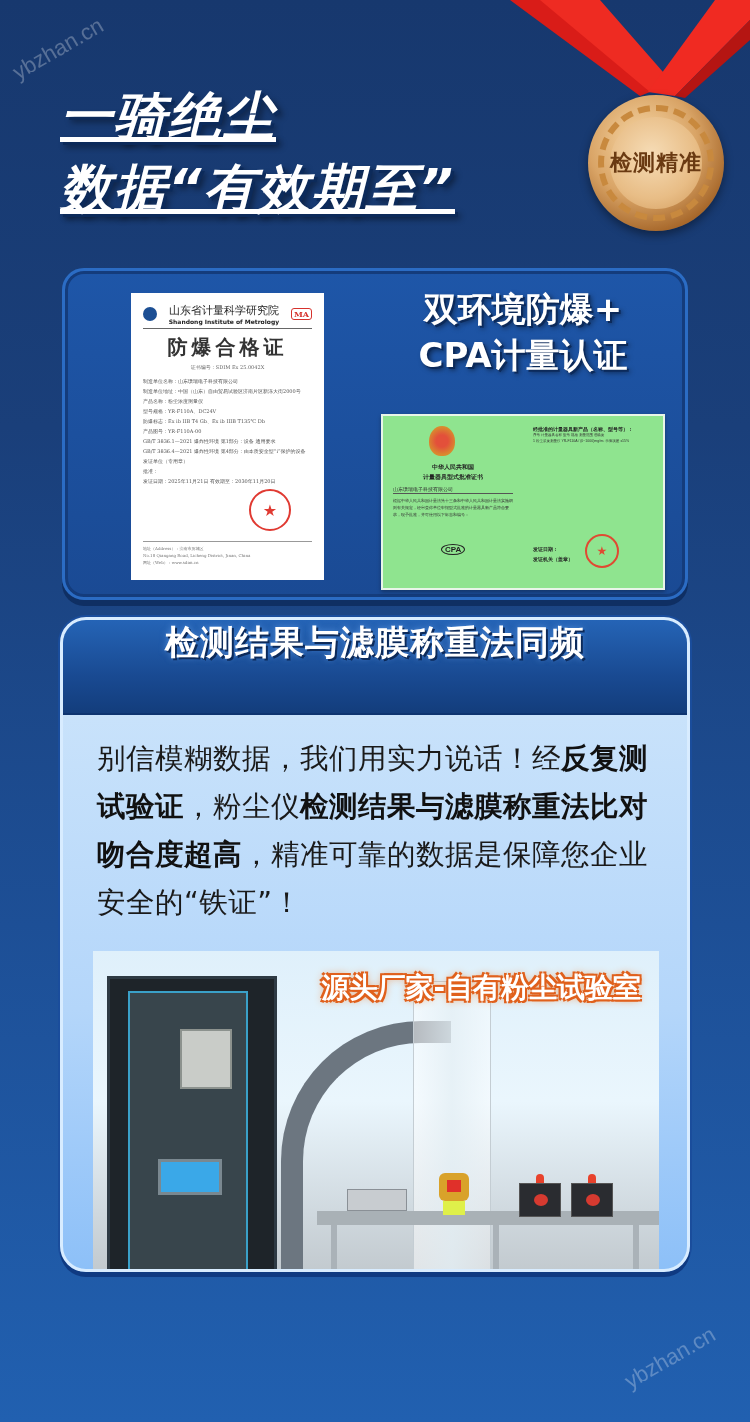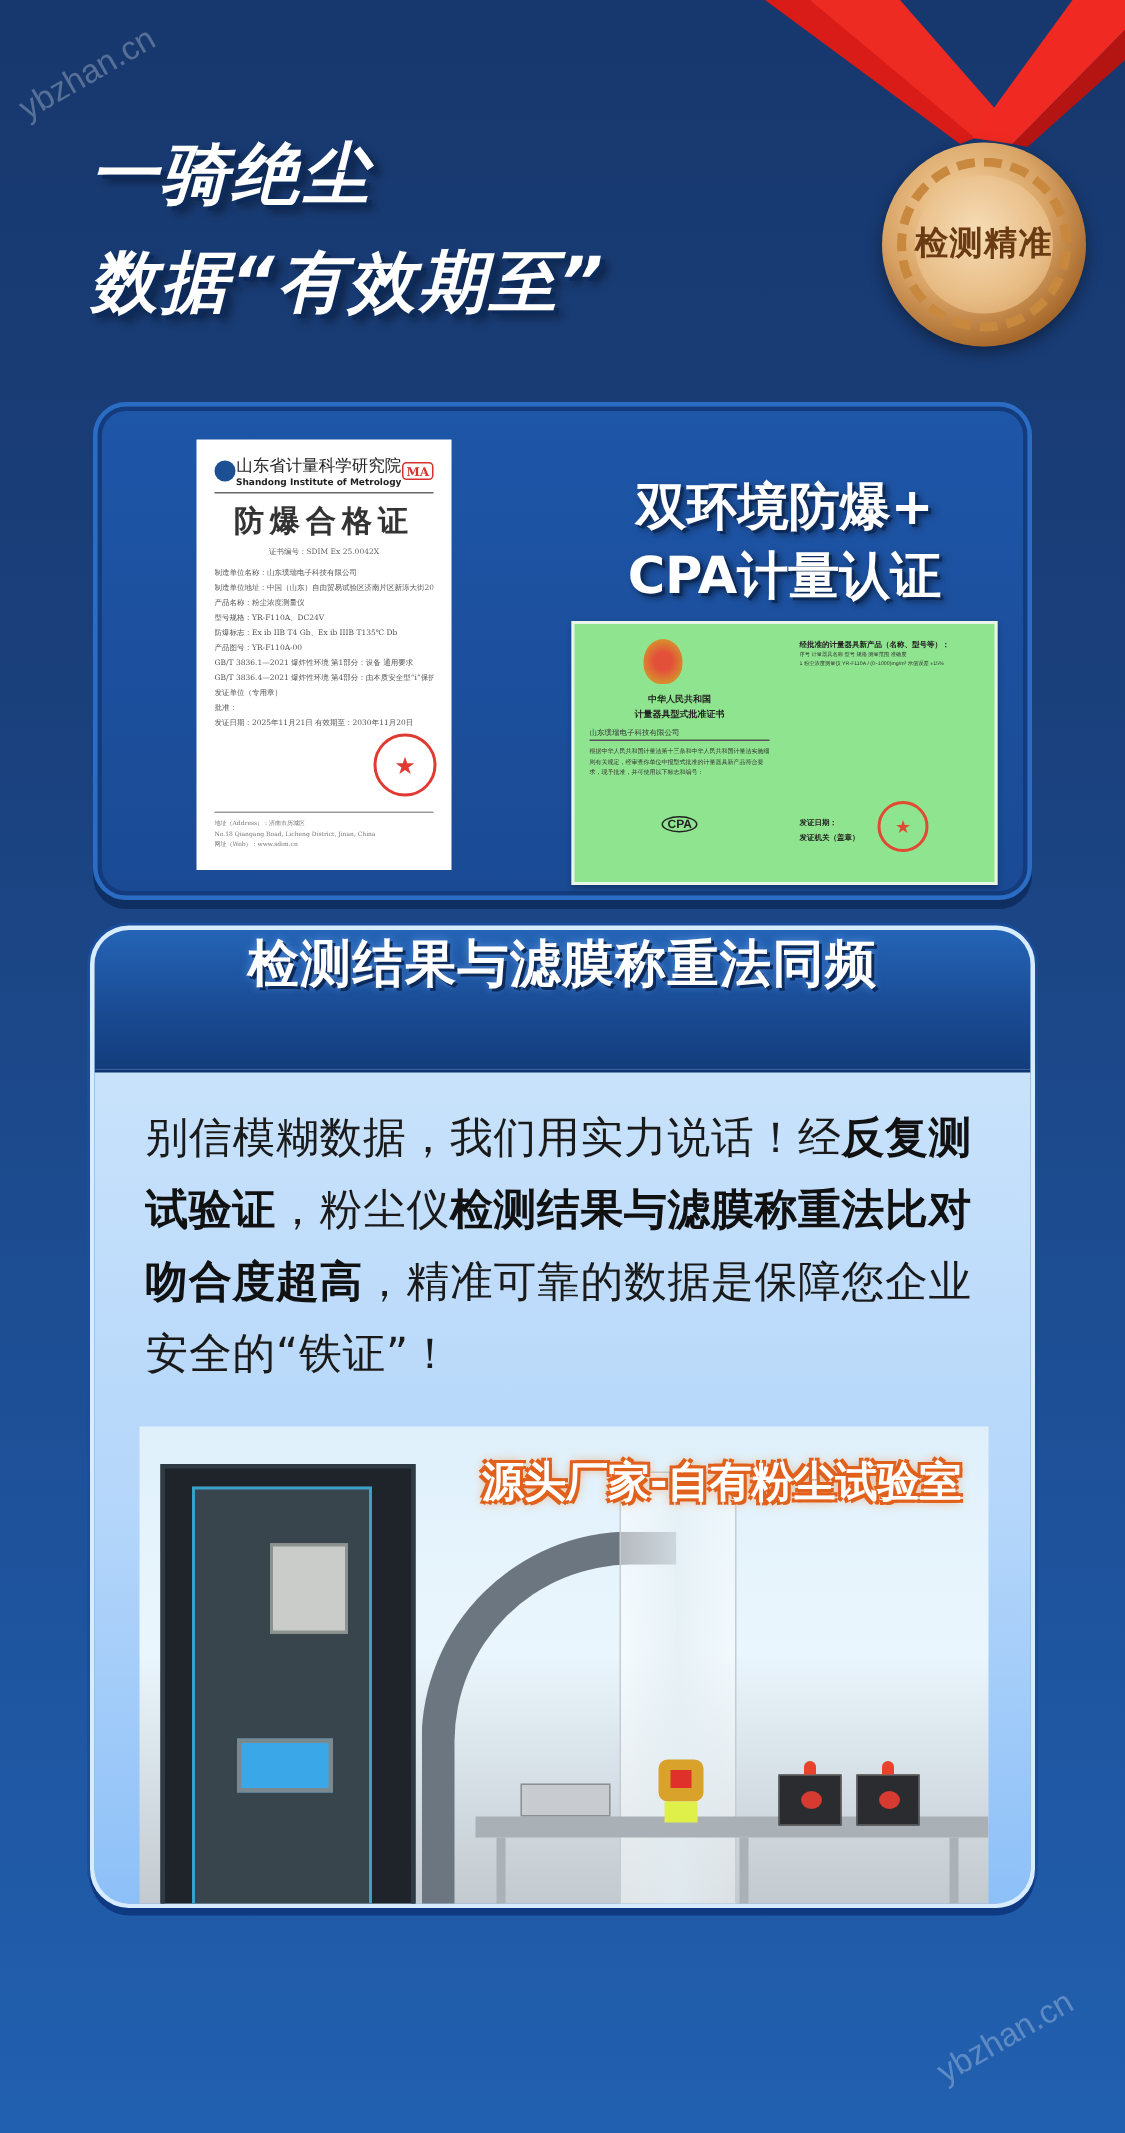--- a/index.html
+++ b/index.html
@@ -31,54 +31,55 @@
   .medal-core {
     position: absolute; left: 22px; top: 22px; right: 22px; bottom: 22px; border-radius: 50%;
     background: radial-gradient(circle at 45% 40%, #f6dcb6 0%, #e8bd86 60%, #d29a5a 100%);
     display: flex; align-items: center; justify-content: center;
   }
   .medal-core span { color: #6a3a12; font-size: 22px; font-weight: bold; line-height: 28px; letter-spacing: 1px; }
 
   
   .headline { position: absolute; left: 60px; top: 80px; }
   .headline div {
-    color: #ffffff; font-size: 45px; font-weight: bold; font-style: italic; line-height: 72px;
+    color: #ffffff; font-size: 52px; font-weight: bold; font-style: italic; line-height: 72px;
     text-shadow: 3px 3px 0 #0c2a5a, 5px 5px 6px rgba(0,0,0,0.45);
     letter-spacing: 2px;
+    text-decoration: underline;
   }
 
   
   .card1 {
     position: absolute; left: 62px; top: 268px; width: 626px; height: 332px;
     border-radius: 22px;
     background: linear-gradient(180deg, #1e56a8 0%, #1a4a94 100%);
     border: 3px solid #2b6cc4;
     box-shadow: inset 0 0 0 3px #143c7c, 0 6px 0 #0f2f63;
   }
   .cert1 {
-    position: absolute; left: 66px; top: 22px; width: 170px; height: 287px; background: #ffffff;
+    position: absolute; left: 66px; top: 22px; width: 193px; height: 287px; background: #ffffff;
     padding: 10px 12px; font-family: "DejaVu Serif", serif; color: #333;
   }
   .cert1-head { display: flex; align-items: center; justify-content: space-between; border-bottom: 1px solid #666; padding-bottom: 3px; }
   .cert1-logo { width: 14px; height: 14px; border-radius: 50%; background: #1c4f94; }
   .cert1-inst { text-align: center; }
   .cert1-inst .cn { font-size: 11px; color: #222; }
   .cert1-inst .en { font-size: 6px; font-weight: bold; color: #222; font-family: "DejaVu Sans", sans-serif; }
   .cert1-ma { border: 1.5px solid #d6322d; color: #d6322d; font-size: 8px; font-weight: bold; padding: 0 2px; border-radius: 3px; }
   .cert1-title { text-align: center; font-size: 20px; font-weight: bold; letter-spacing: 4px; margin: 5px 0 3px; }
   .cert1-no { text-align: center; font-size: 5px; color: #666; margin-bottom: 6px; }
   .cert1-lines div { font-size: 5px; color: #555; line-height: 10px; white-space: nowrap; overflow: hidden; }
   .cert1-stamp {
     position: absolute; left: 118px; top: 196px; width: 42px; height: 42px; border-radius: 50%;
     border: 2px solid #e03a32; color: #e03a32; display: flex; align-items: center; justify-content: center; font-size: 16px;
   }
   .cert1-foot { position: absolute; left: 12px; right: 12px; bottom: 14px; border-top: 1px solid #999; padding-top: 3px; }
   .cert1-foot div { font-size: 4px; color: #777; line-height: 7px; }
 
-  .card1-title { position: absolute; left: 308px; top: 44px; width: 300px; text-align: center; }
+  .card1-title { position: absolute; left: 308px; top: 15px; width: 300px; text-align: center; }
   .card1-title div {
     color: #ffffff; font-size: 34px; font-weight: bold; line-height: 46px;
     text-shadow: 2px 2px 0 #0c2a5a, 3px 3px 5px rgba(0,0,0,0.5);
   }
   .cert2 {
     position: absolute; left: 316px; top: 143px; width: 284px; height: 176px;
     background: #8fe48f; border: 2px solid #e8f5e8; padding: 5px; font-family: Liberation Sans, sans-serif;
     box-shadow: 0 2px 4px rgba(0,0,0,0.3);
   }
   .cert2-emblem {

